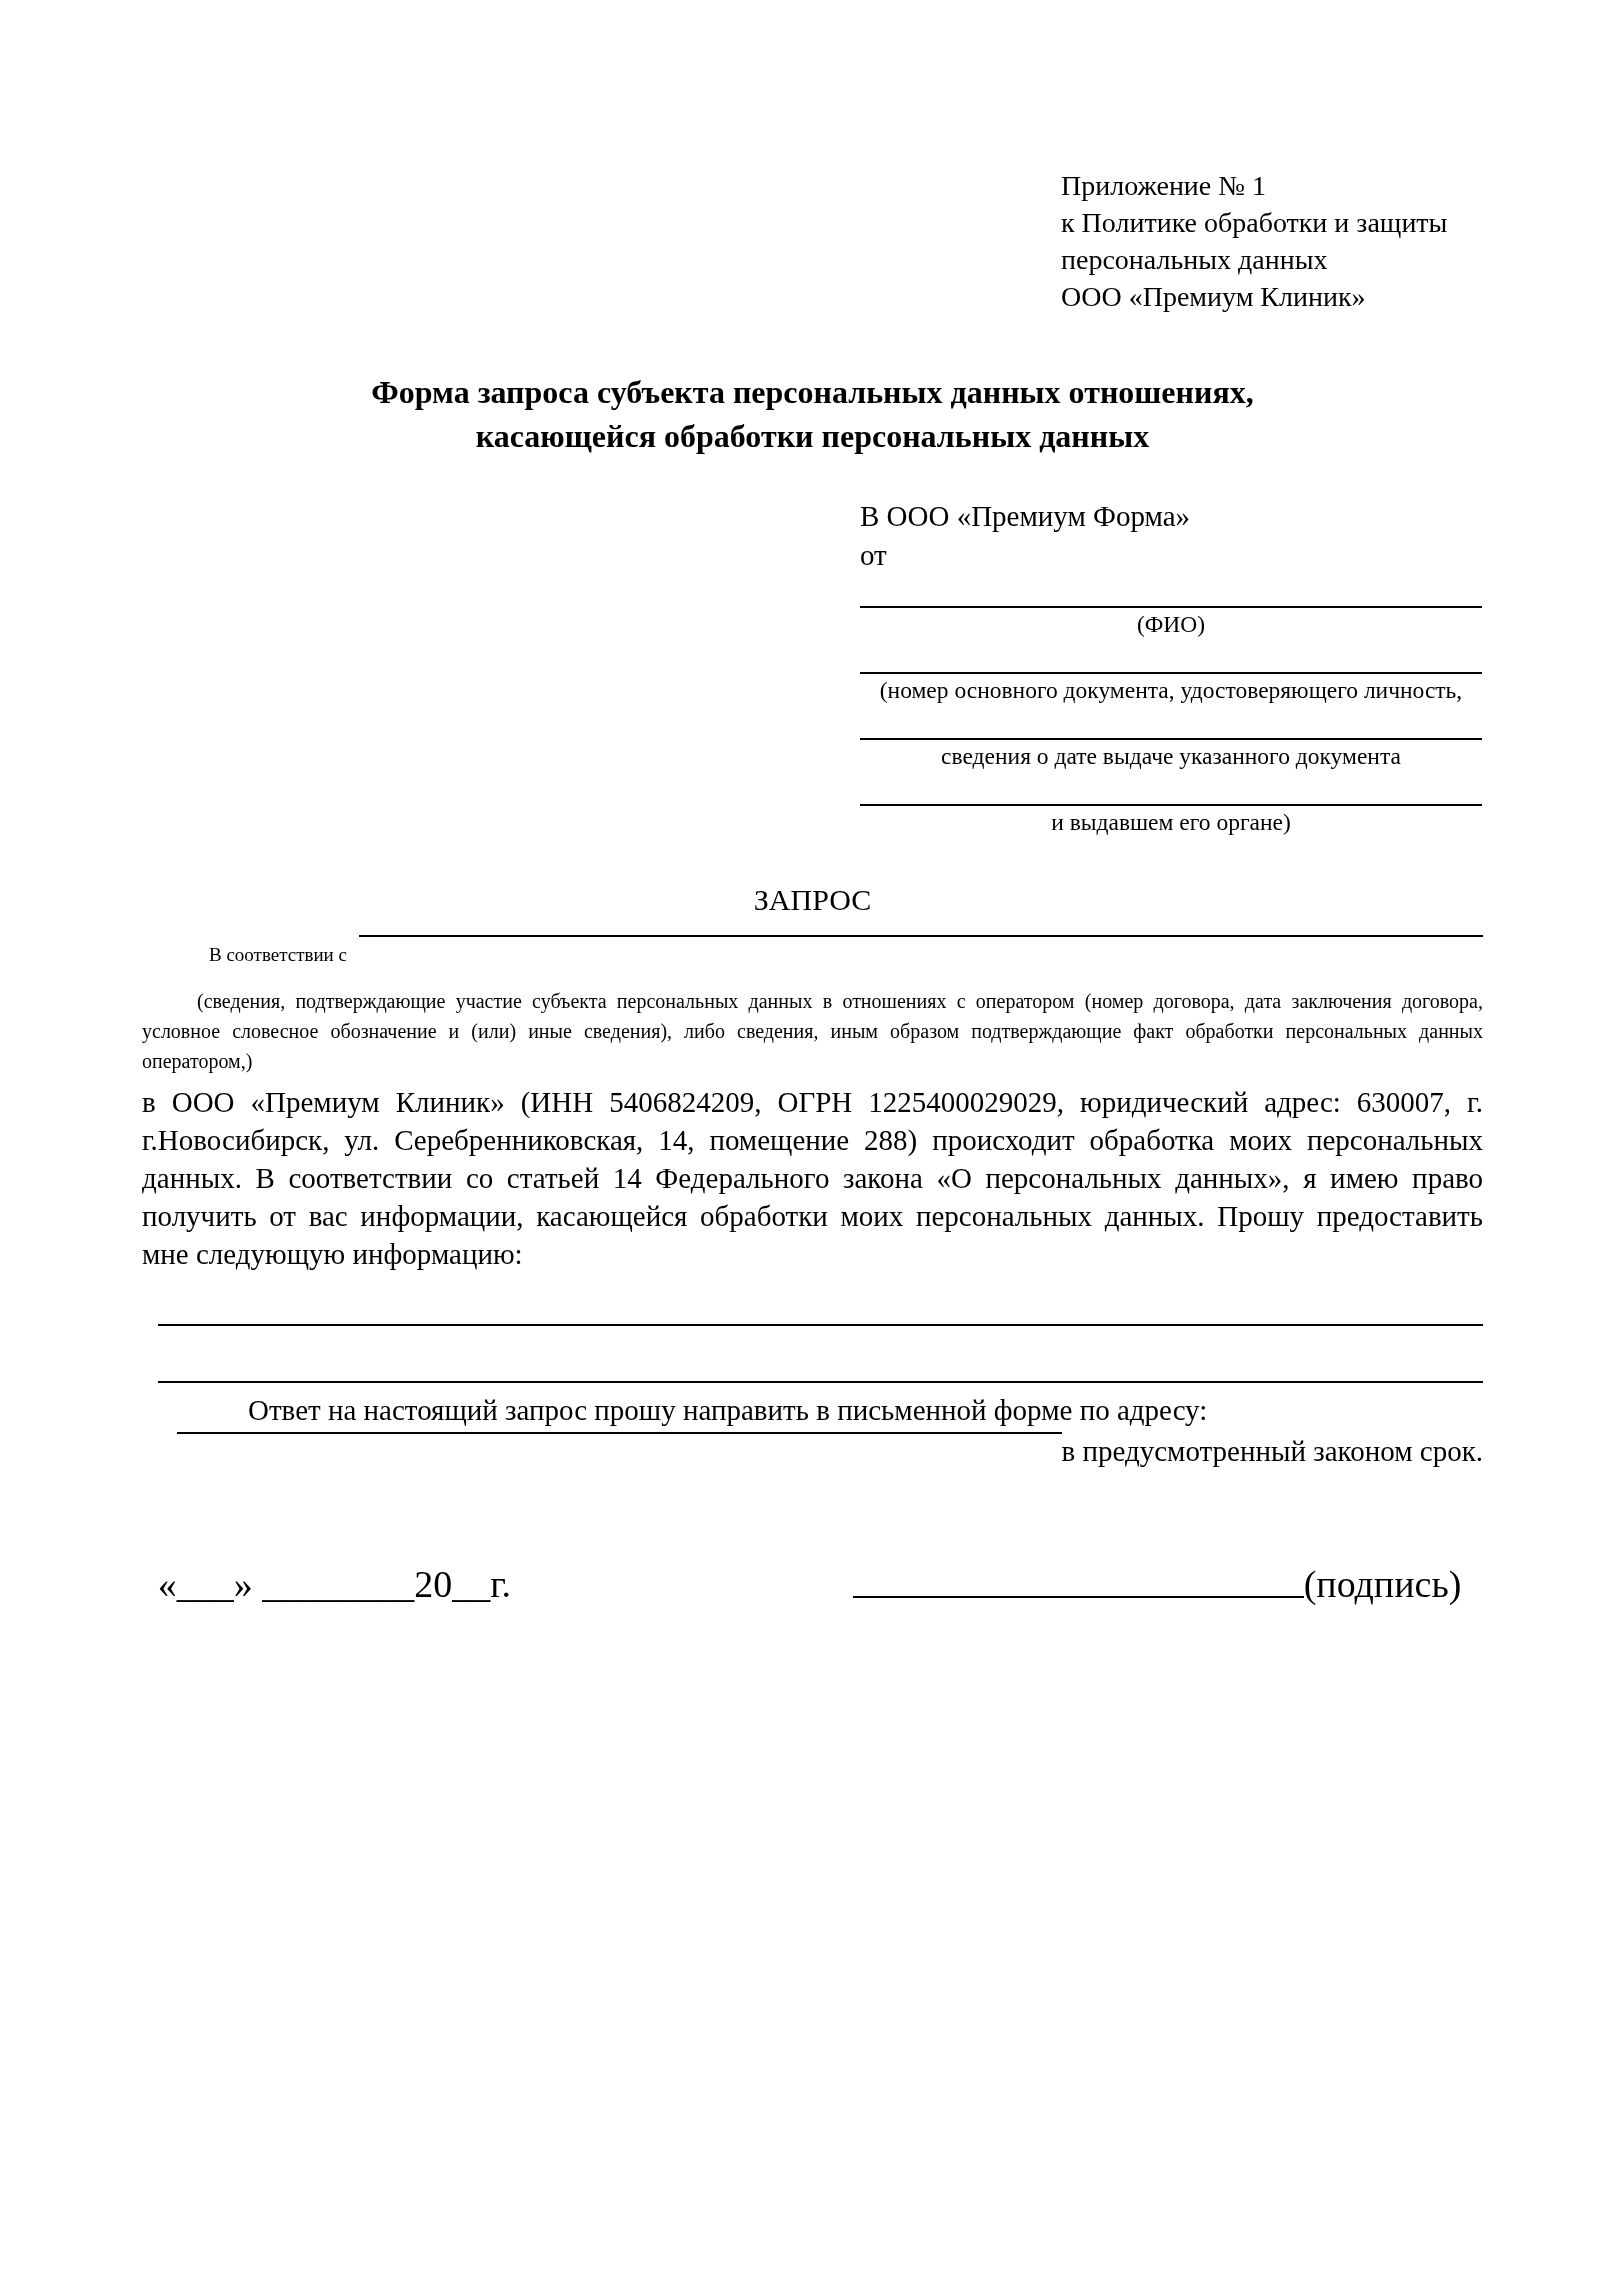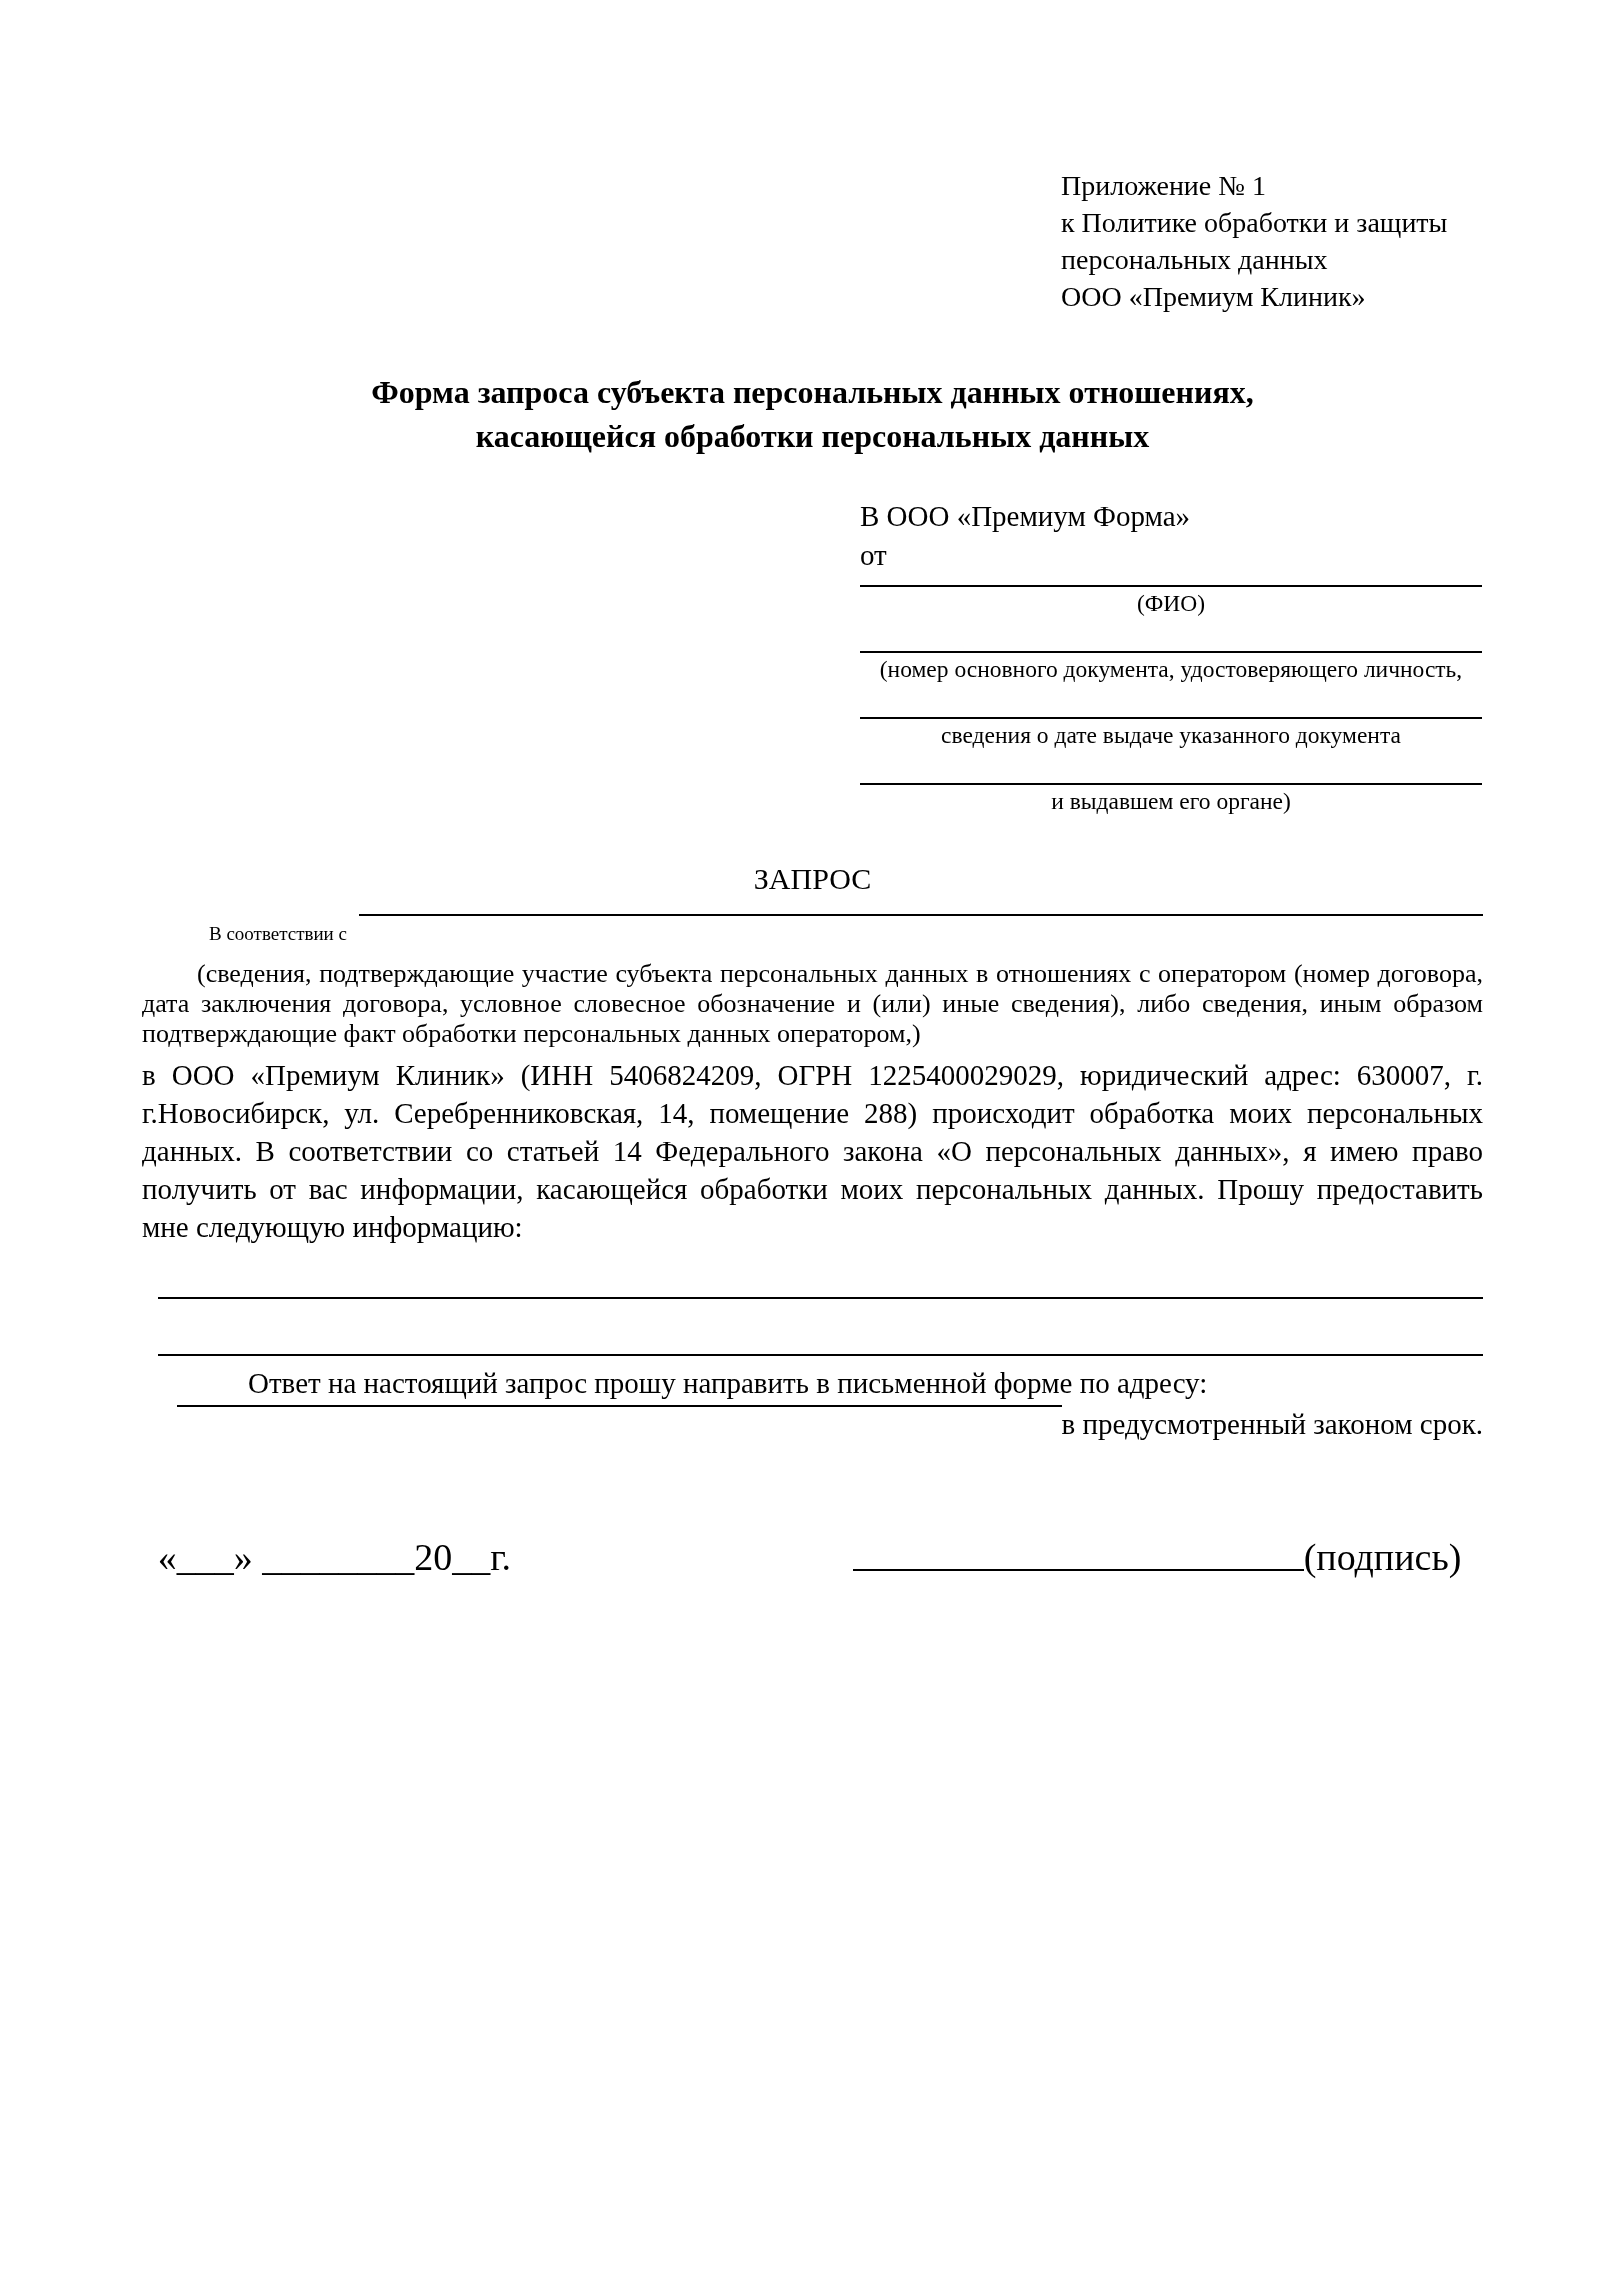--- a/index.html
+++ b/index.html
@@ -33,21 +33,21 @@
     margin: 39px 0 0 718px;
     width: 622px;
     font-size: 29px;
     line-height: 39px;
   }
   .rule {
     border-bottom: 2px solid #000000;
     height: 2px;
   }
   .field { margin-top: 33px; }
-  .field.first { margin-top: 10px; }
+  .field.first { margin-top: 31px; }
   .caption {
     text-align: center;
     font-size: 23.5px;
     line-height: 29px;
     margin-top: 2px;
   }
   
   .request-heading {
     margin-top: 43px;
     text-align: center;
@@ -60,22 +60,22 @@
     align-items: flex-start;
     margin-top: 15.7px;
     padding-left: 67px;
     font-size: 19px;
     line-height: 39px;
   }
   .accordance .lead { white-space: nowrap; }
   .accordance .rule { flex: 1; margin-left: 11.8px; margin-bottom: 5.9px; }
   
   .note {
-    margin-top: 6px;
-    font-size: 26px;
+    margin-top: 12px;
+    font-size: 20px;
     line-height: 30px;
     text-align: justify;
     text-indent: 55px;
   }
   
   .body-par {
     margin-top: 7.8px;
     font-size: 29px;
     line-height: 38px;
     text-align: justify;

